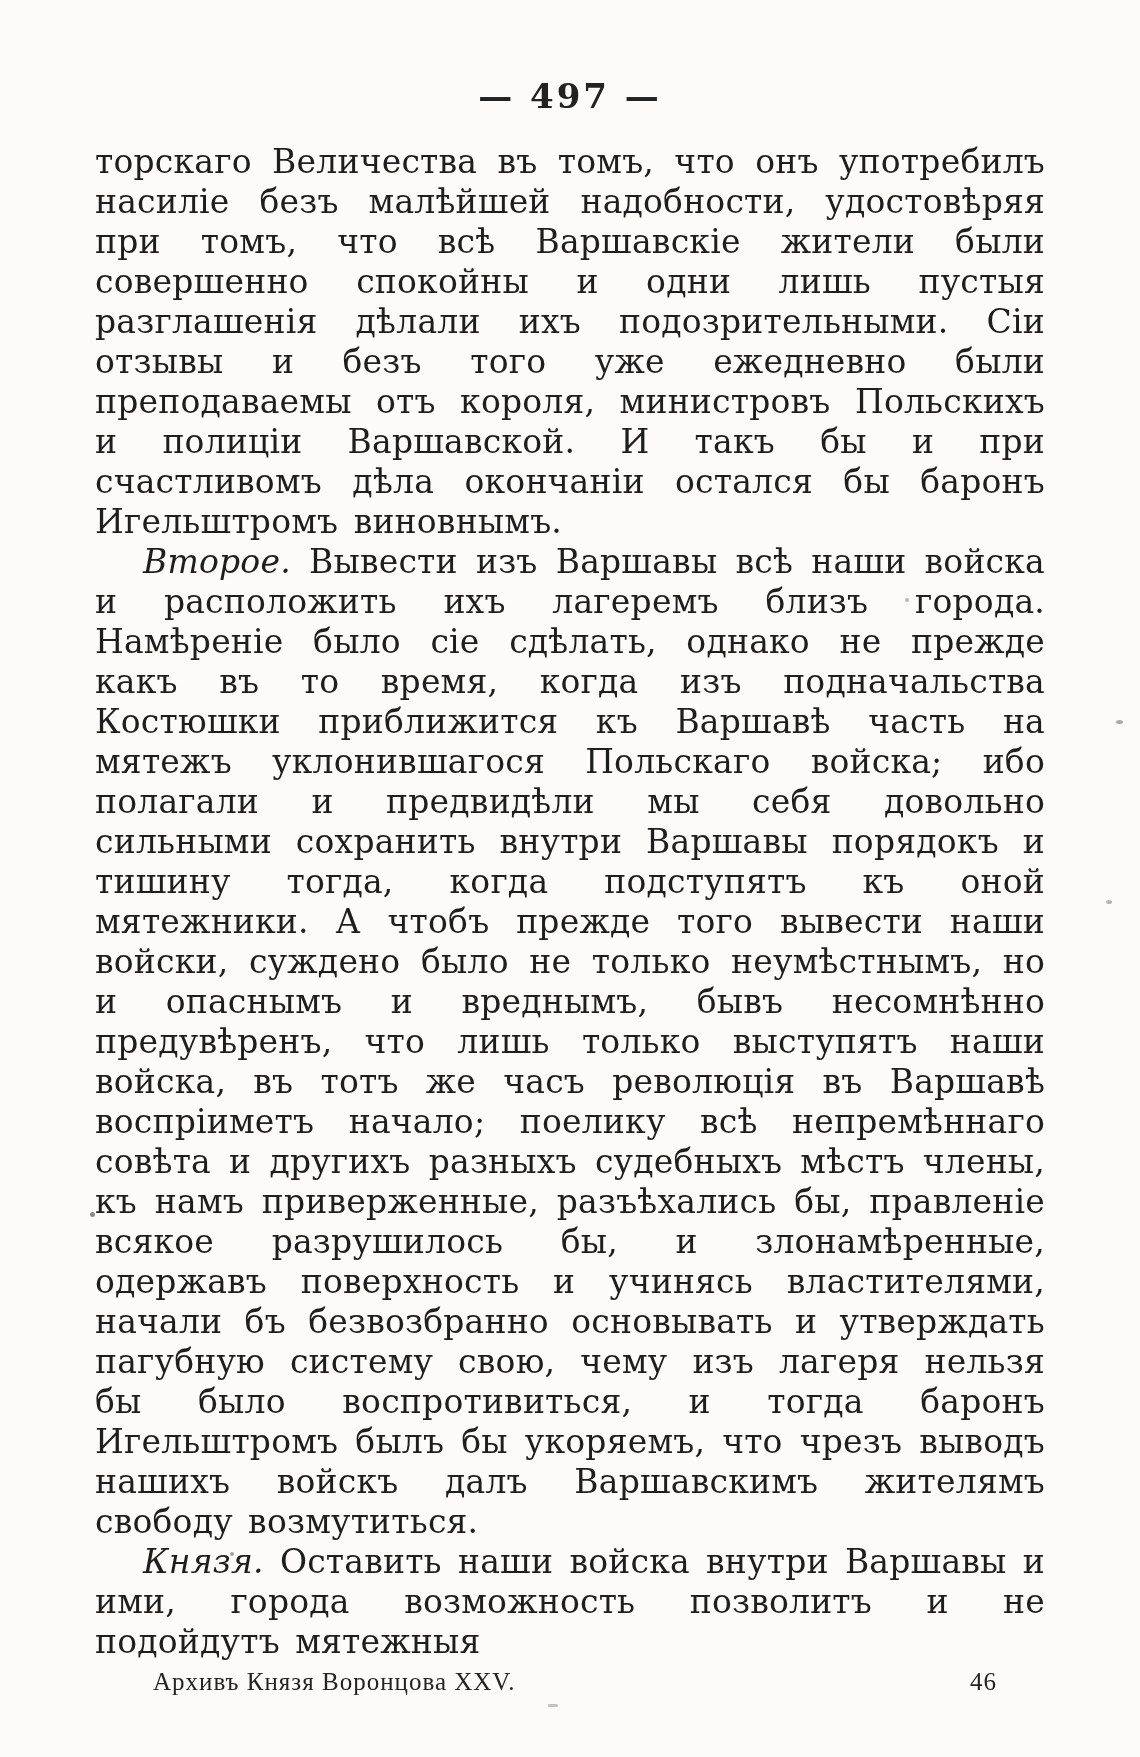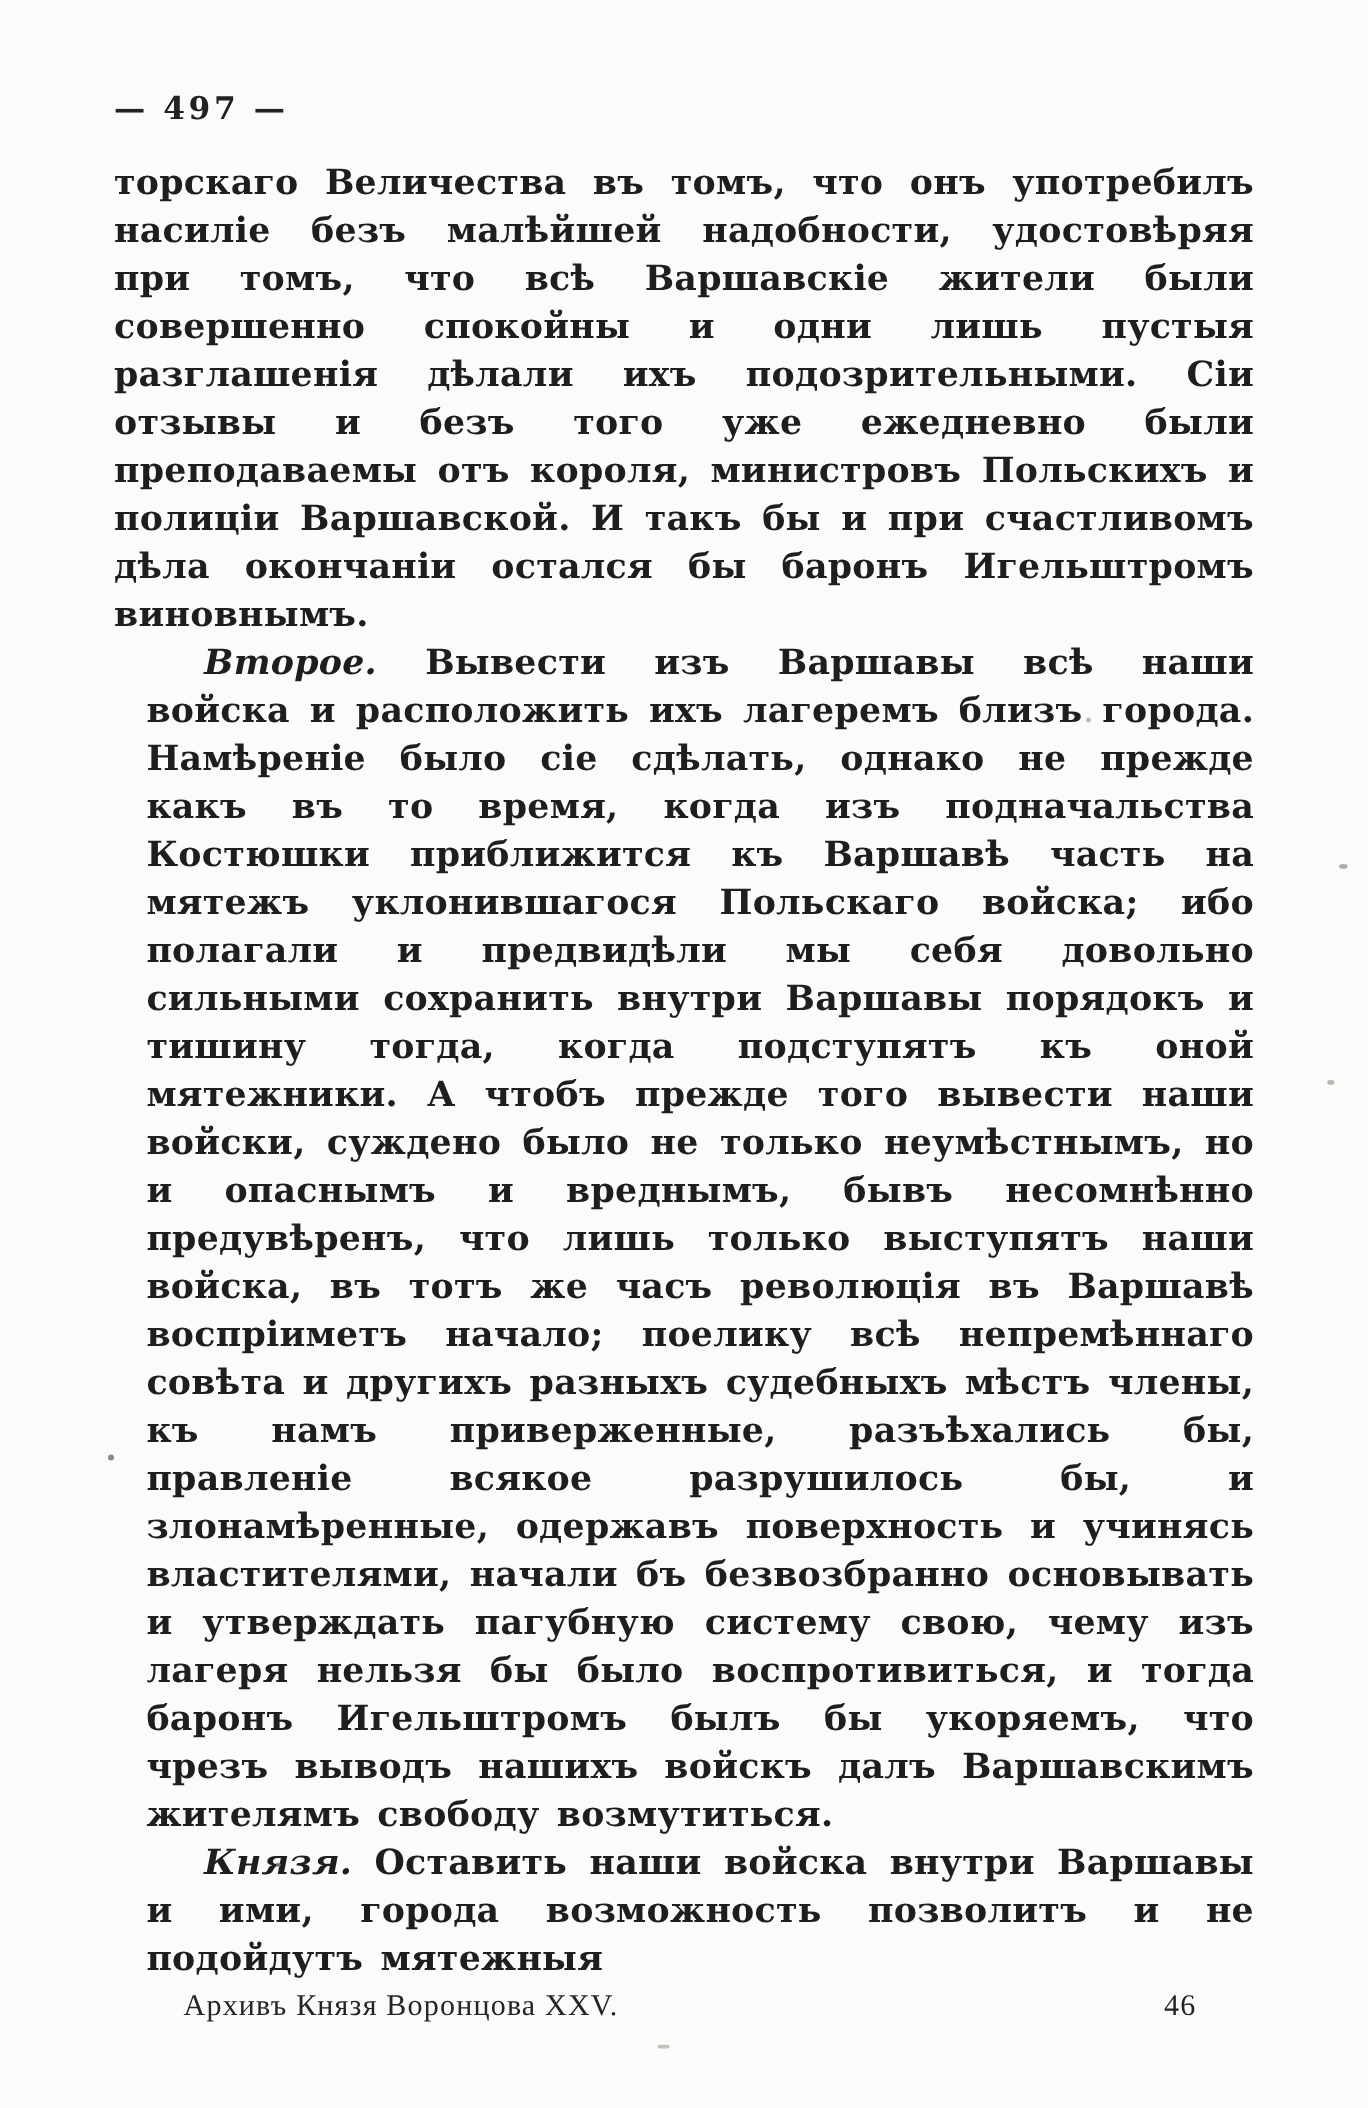--- a/index.html
+++ b/index.html
@@ -14,38 +14,37 @@
     margin: 0 auto;
     background: #fcfbf9;
     color: #1e1e1e;
     font-family: "DejaVu Serif", serif;
     overflow: hidden;
   }
   .page-inner {
     padding: 76px 95px 0 95px;
   }
   .page-number {
-    font-size: 26px;
+    text-align: center;
+    font-size: 34px;
     font-weight: bold;
     letter-spacing: 3px;
     color: #222;
     margin: 0 0 26px 0;
   }
   .body-text p {
     margin: 0;
-    font-size: 29px;
+    font-size: 33px;
     line-height: 40px;
     text-align: justify;
     word-spacing: 0.14em;
     letter-spacing: 0.2px;
-    font-weight: bold;
   }
   .body-text p.indented {
     text-indent: 48px;
-    margin-left: 27px;
   }
   .lead-word {
     font-style: italic;
   }
   .page-footer {
     display: flex;
     justify-content: space-between;
     align-items: baseline;
     padding: 6px 48px 0 58px;
     font-size: 25px;

